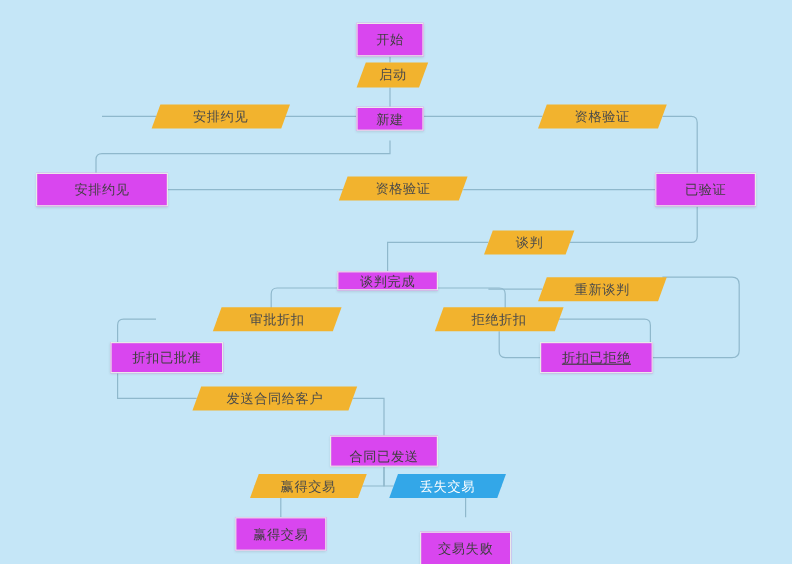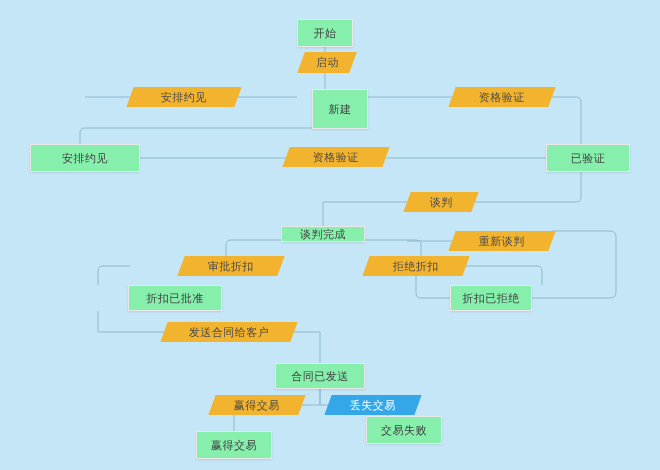--- a/index.html
+++ b/index.html
@@ -6,21 +6,21 @@
   body{
     width:660px;height:470px;
     background:#c5e6f7;
     font-family:"DejaVu Sans","Liberation Sans",sans-serif;
     overflow:hidden;
   }
   #canvas{position:relative;width:660px;height:470px;}
   svg.edges{position:absolute;left:0;top:0;width:660px;height:470px;}
   .node{
     position:absolute;
-    background:#86efac;
+    background:#d946ef;
     border:1px solid #e9e9e9;
     box-shadow:0 1px 2px rgba(0,0,0,0.10);
     color:#3f3f3f;
     font-size:11px;
     display:flex;align-items:center;justify-content:center;
     box-sizing:border-box;
     white-space:nowrap;
     letter-spacing:0.5px;
   }
   .trans{
@@ -67,45 +67,45 @@
       <path d="M294,332 L320,332 L320,363" fill="none" stroke="#8fb8cc" stroke-width="1"></path>
       <path d="M320,389 L320,405 L257,405" fill="none" stroke="#8fb8cc" stroke-width="1"></path>
       <path d="M212,405 L234,405 L234,431" fill="none" stroke="#8fb8cc" stroke-width="1"></path>
       <path d="M320,389 L320,405 L328,405" fill="none" stroke="#8fb8cc" stroke-width="1"></path>
       <path d="M418,405 L388,405 L388,431" fill="none" stroke="#8fb8cc" stroke-width="1"></path>
     </svg>
   <div id="nodes-layer">
       <div class="node" style="left: 297px; top: 19px; width: 56px; height: 28px;">
         <span>开始</span>
       </div>
-      <div class="node" style="left: 312px; top: 89px; width: 56px; height: 40px;">
+      <div class="node" style="left: 297px; top: 89px; width: 56px; height: 20px;">
         <span>新建</span>
       </div>
       <div class="node" style="left: 30px; top: 144px; width: 110px; height: 28px;">
         <span>安排约见</span>
       </div>
       <div class="node" style="left: 546px; top: 144px; width: 84px; height: 28px;">
         <span>已验证</span>
       </div>
       <div class="node" style="left: 281px; top: 226px; width: 84px; height: 16px;">
         <span>谈判完成</span>
       </div>
-      <div class="node" style="left: 92px; top: 285px; width: 94px; height: 26px; margin-left: 36px;">
+      <div class="node" style="left: 92px; top: 285px; width: 94px; height: 26px;">
         <span>折扣已批准</span>
       </div>
-      <div class="node" style="left: 450px; top: 285px; width: 82px; height: 26px;">
+      <div class="node" style="left: 450px; top: 285px; width: 94px; height: 26px; text-decoration: underline;">
         <span>折扣已拒绝</span>
       </div>
-      <div class="node" style="left: 275px; top: 363px; width: 90px; height: 26px;">
+      <div class="node" style="left: 275px; top: 363px; width: 90px; height: 26px; align-items: flex-end;">
         <span>合同已发送</span>
       </div>
       <div class="node" style="left: 196px; top: 431px; width: 76px; height: 28px;">
         <span>赢得交易</span>
       </div>
-      <div class="node" style="left: 350px; top: 416px; width: 76px; height: 28px; margin-left: 16px;">
+      <div class="node" style="left: 350px; top: 443px; width: 76px; height: 28px;">
         <span>交易失败</span>
       </div>
     </div>
   <div id="trans-layer">
       <div class="trans orange" style="left: 301px; top: 52px; width: 52px; height: 21px;">
         <span>启动</span>
       </div>
       <div class="trans orange" style="left: 130px; top: 87px; width: 108px; height: 20px;">
         <span>安排约见</span>
       </div>

